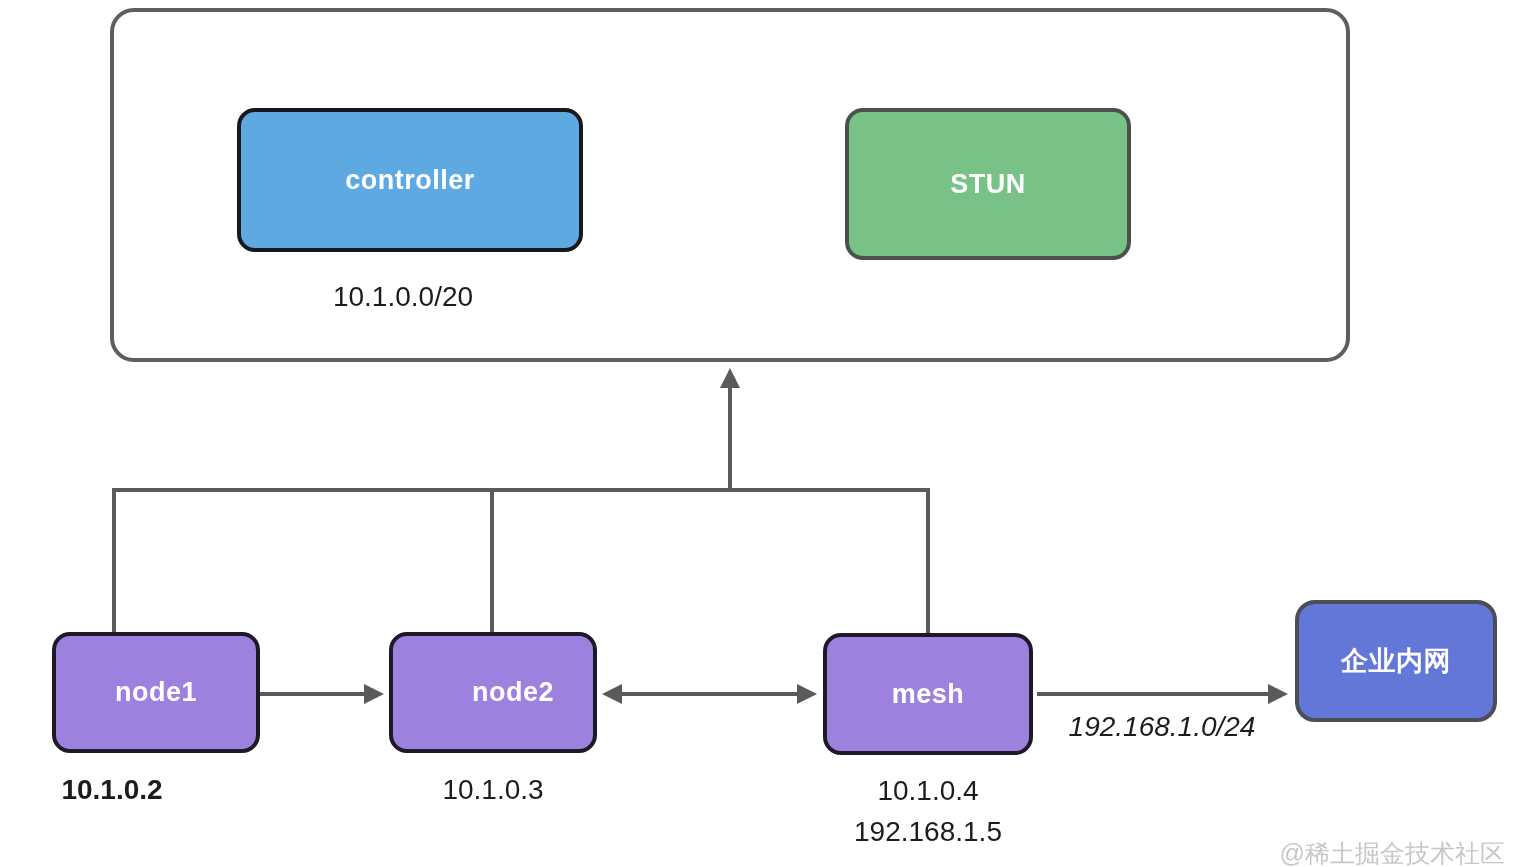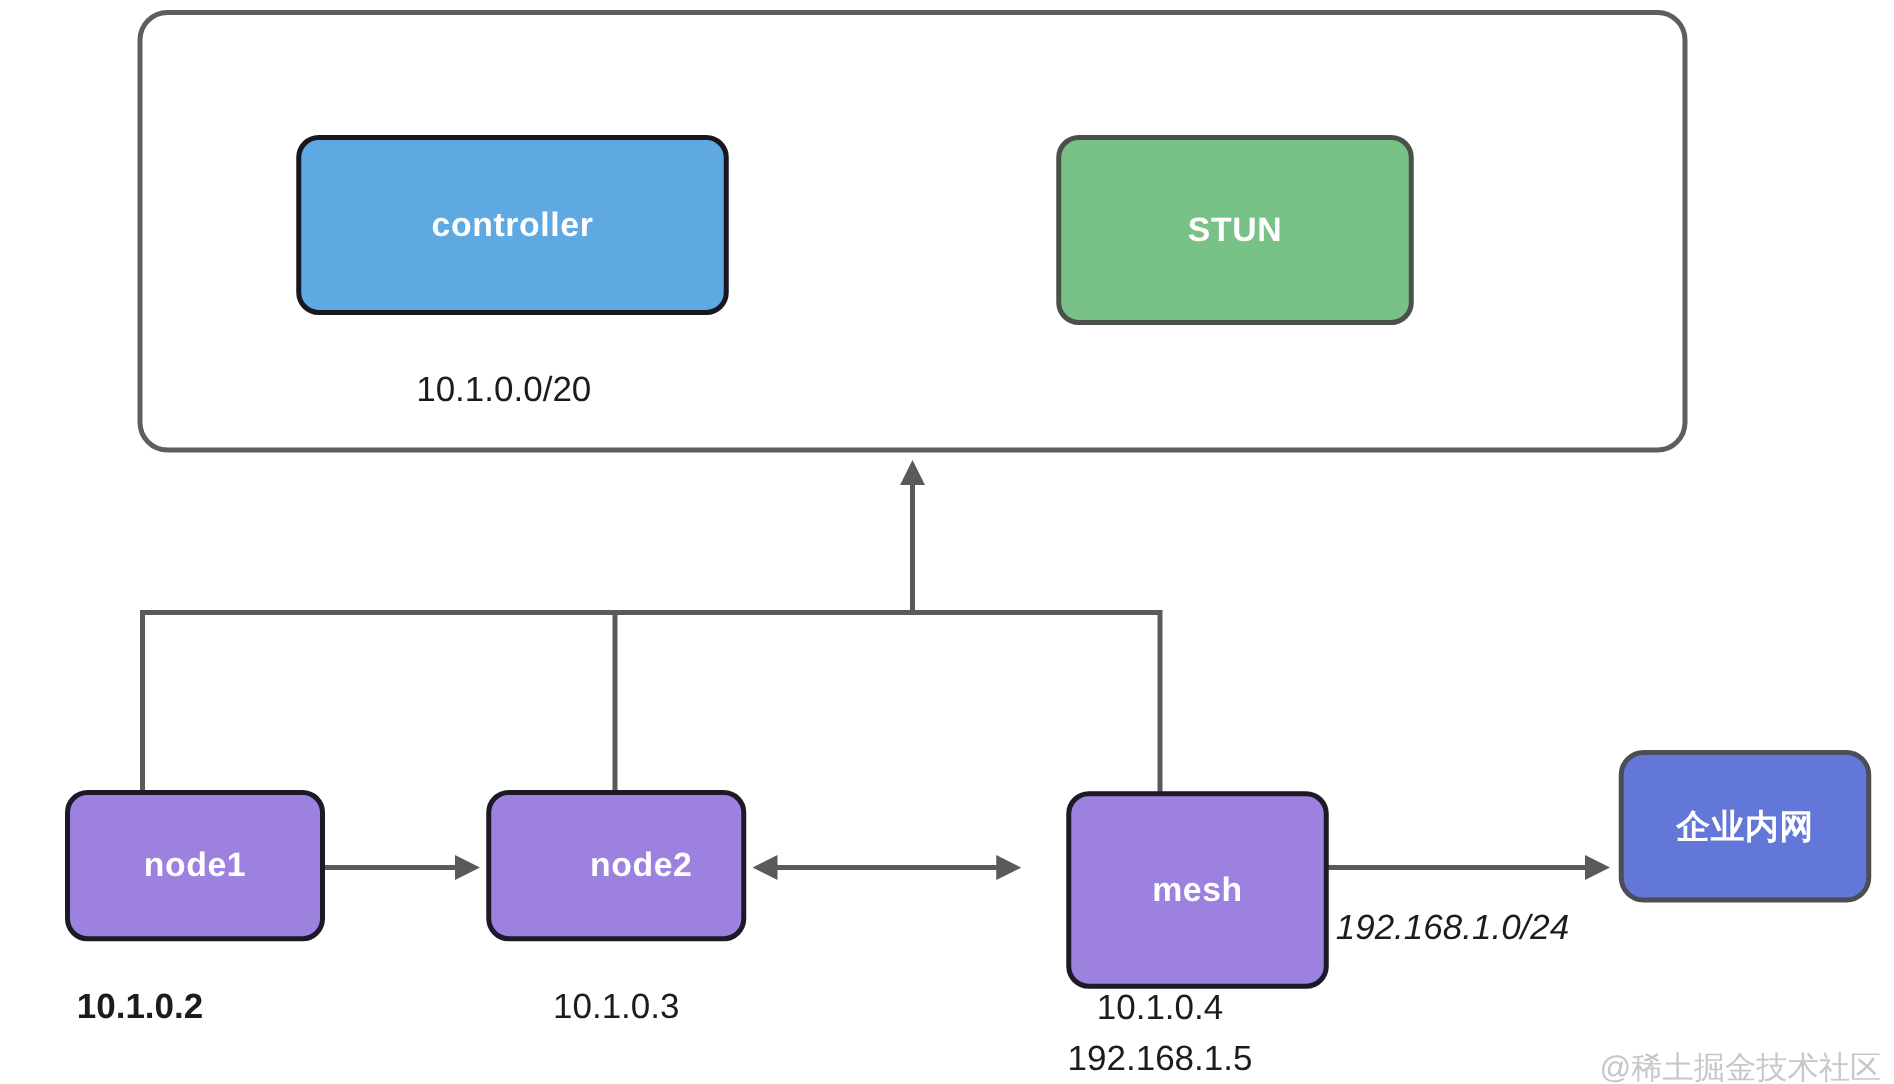--- a/index.html
+++ b/index.html
@@ -58,36 +58,35 @@
   }
   .node-box {
     background: #9C82DE;
     border: 4px solid #1D1A28;
     border-radius: 18px;
     width: 208px; height: 121px;
     top: 632px;
   }
   .node1-box { left: 10px; margin-left: 42px; }
   .node2-box { left: 389px; padding-left: 40px; }
-  .mesh-box  { left: 823px; top: 633px; width: 210px; height: 158px; margin-left: 30px; }
+  .mesh-box  { left: 823px; top: 633px; width: 210px; height: 122px; }
   .intranet-box {
     left: 1295px; top: 600px;
     width: 202px; height: 122px;
     background: #6377D9;
     border: 4px solid #4D4D56;
     border-radius: 20px;
   }
   .diagram-label {
     position: absolute;
     transform: translateX(-50%);
     font-size: 28px;
     color: #1C1C1E;
     white-space: nowrap;
     text-align: center;
-    margin-top: 15px;
   }
   .subnet-label    { left: 403px;  top: 281px; }
   .node1-ip        { left: 112px;  top: 774px; font-weight: bold; }
   .node2-ip        { left: 493px;  top: 774px; text-align: center; }
   .mesh-ips        { left: 928px;  top: 770px; line-height: 41px; }
   .edge-label      { left: 1162px; top: 711px; font-style: italic; }
   .watermark {
     position: absolute;
     right: 10px; top: 837px;
     font-size: 25px;

